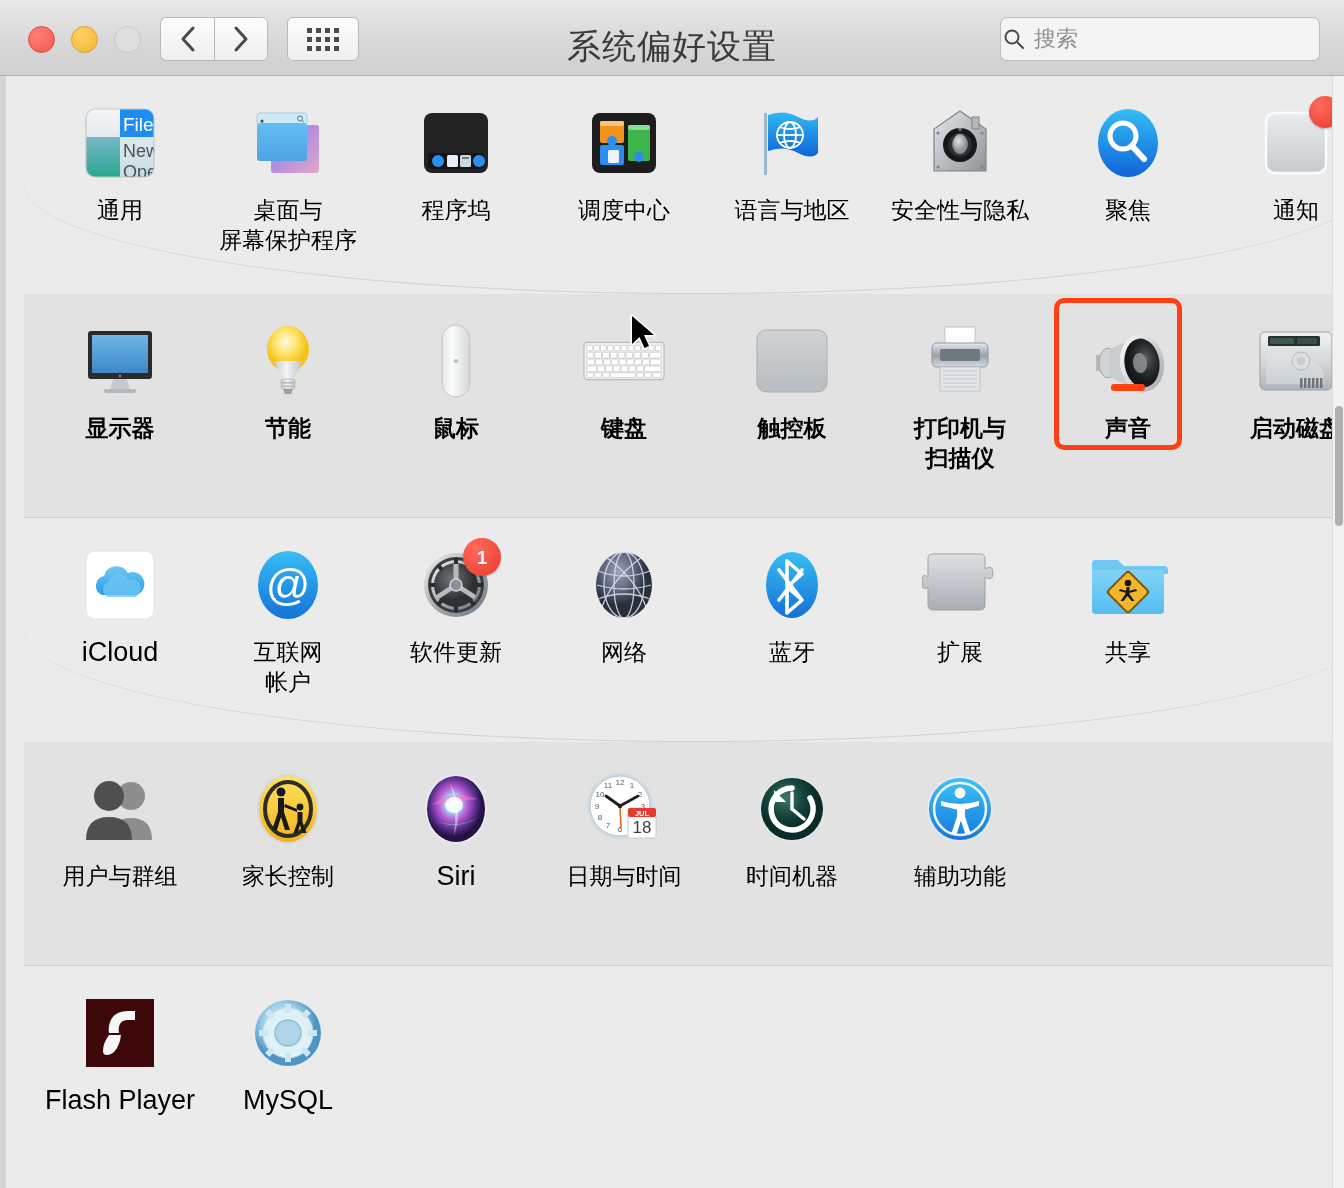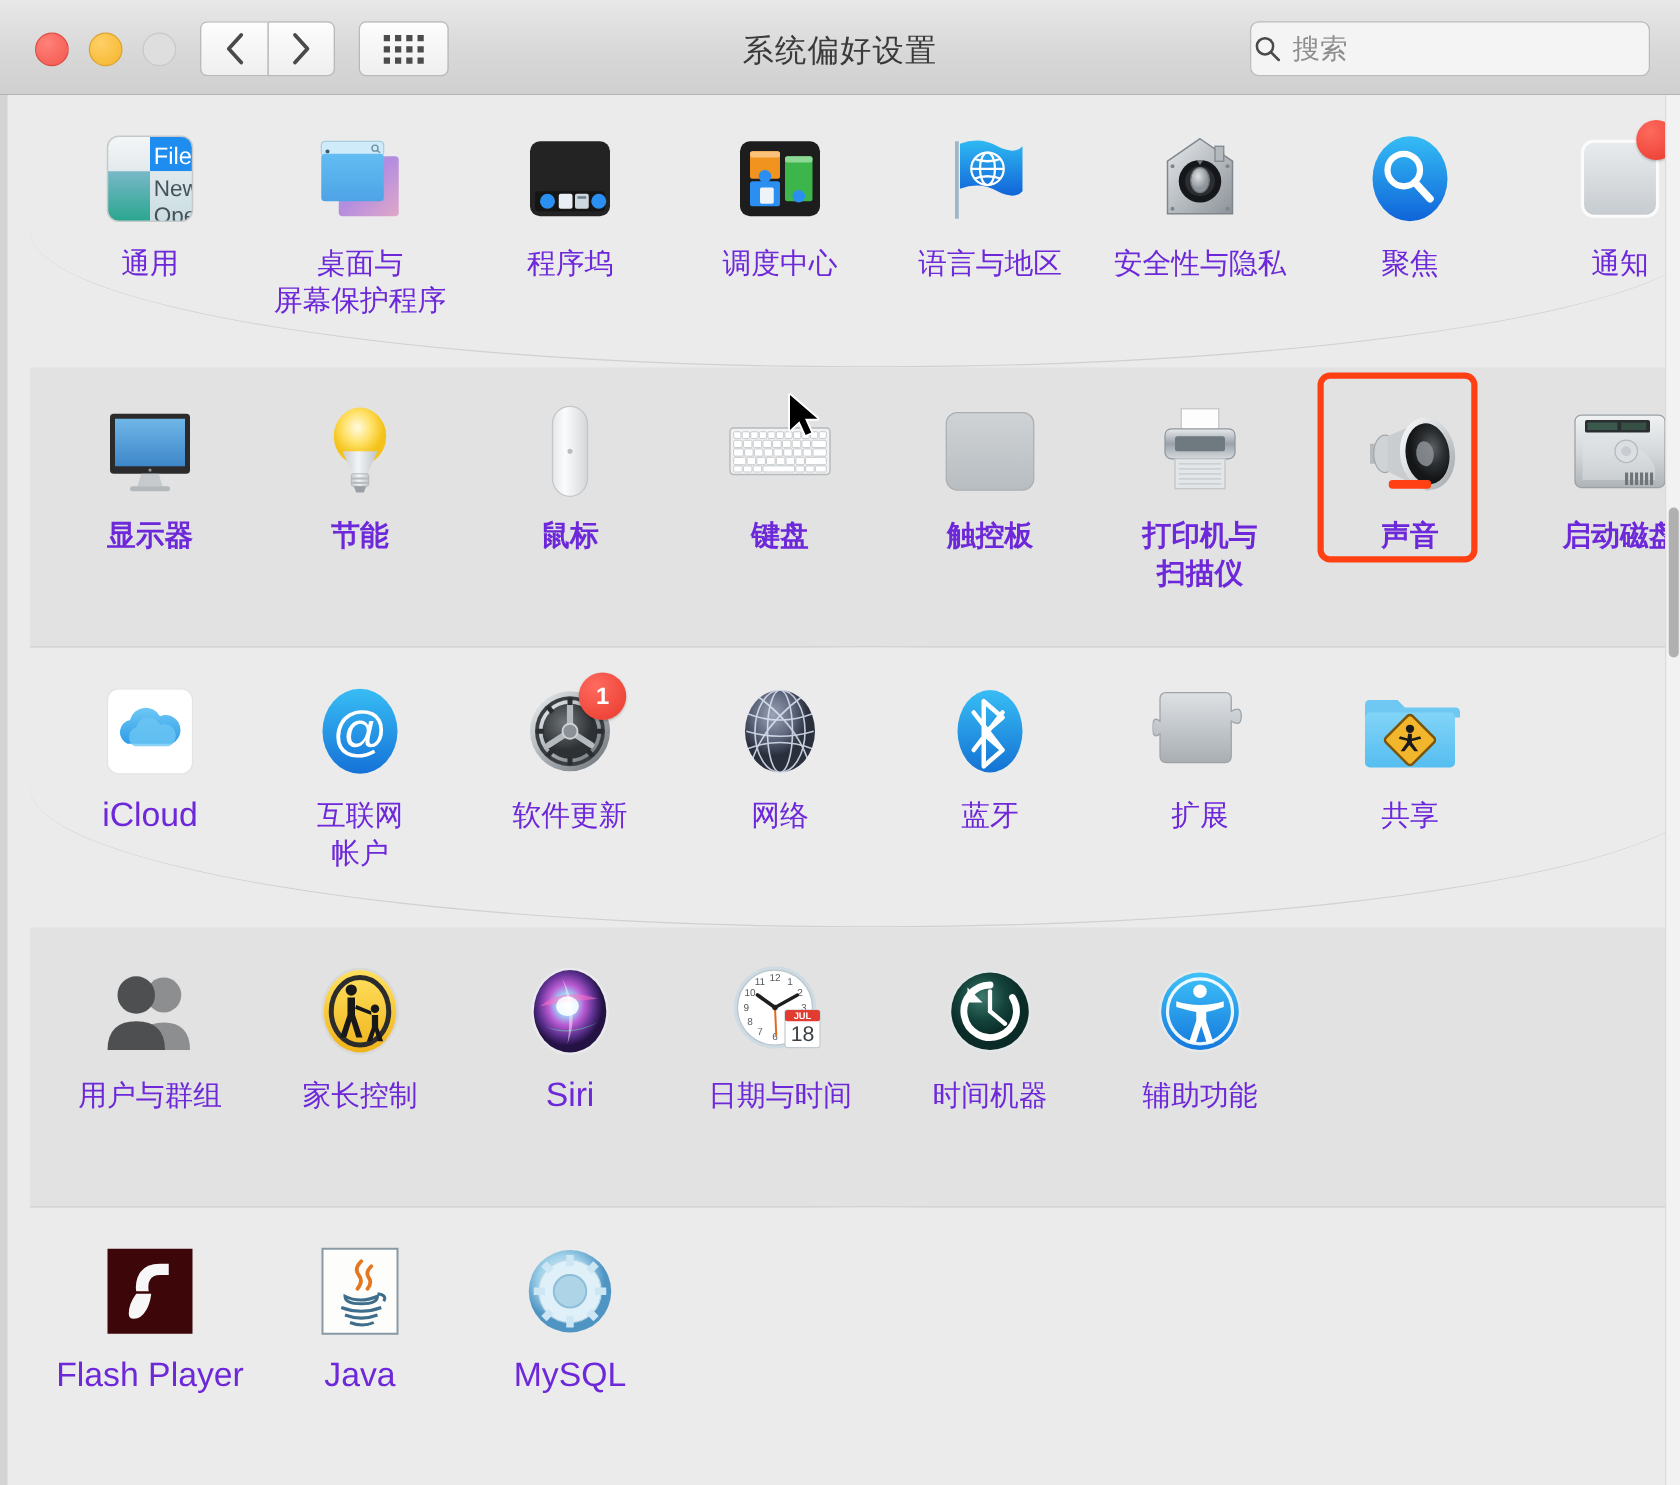--- a/index.html
+++ b/index.html
@@ -44,21 +44,21 @@
     background:linear-gradient(to bottom,#fdfdfd,#efefef);
     border:1px solid #b9b9b9;
     display:flex;align-items:center;justify-content:center;
     box-sizing:border-box;
   }
   .dots{display:grid;grid-template-columns:repeat(4,5px);grid-template-rows:repeat(3,5px);gap:4px;}
   .dots i{display:block;width:5px;height:5px;background:#4c4c4c;}
 
   .wintitle{
     position:absolute;left:0;right:0;top:24px;text-align:center;
-    font-size:25px;color:#3a3a3a;letter-spacing:1px;
+    font-size:34px;color:#3a3a3a;letter-spacing:1px;
   }
 
   .searchbox{
     position:absolute;right:24px;top:17px;
     width:320px;height:44px;border-radius:7px;
     background:#f4f4f4;border:1px solid #bcbcbc;
     box-sizing:border-box;display:flex;align-items:center;padding-left:2px;
   }
   .searchbox .sicon{width:22px;height:22px;flex:0 0 auto;margin-right:9px;}
   .searchbox .sph{font-size:22px;color:#8e8e8e;}
@@ -81,21 +81,21 @@
     display:flex;flex-direction:column;align-items:center;
     padding-top:26px;
   }
   .iconwrap{
     width:82px;height:82px;
     display:flex;align-items:center;justify-content:center;
     position:relative;
   }
   .label{
     margin-top:11px;text-align:center;
-    font-size:23px;color:#6d28d9;line-height:30px;
+    font-size:23px;color:#000000;line-height:30px;
     white-space:pre-line;
   }
   .label.latin{font-size:27px;}
 
   
   .cell.highlight::before{
     content:"";position:absolute;
     left:10px;top:4px;width:128px;height:152px;
     border:5px solid #ff4013;border-radius:10px;
     box-sizing:border-box;pointer-events:none;
@@ -915,39 +915,20 @@
           <div class="iconwrap">
             <svg width="76" height="76" viewBox="0 0 76 76">
               <rect x="4" y="4" width="68" height="68" fill="#3d0709"></rect>
               <path d="M46 16 q-14 0 -18 11 q-2 6 -1 11 h10 q-1 -6 1 -9 q2 -4 8 -4 h7 v-9 z
                        M27 40 q-6 8 -6 16 q0 4 4 4 q6 0 10 -7 q3 -5 4 -13 z" fill="#f7f7f7"></path>
             </svg>
           </div>
           <div class="label latin">Flash Player</div>
         </div>
 
-        <div class="cell">
-          <div class="iconwrap">
-            <svg width="72" height="76" viewBox="0 0 72 76">
-              <rect x="6" y="4" width="60" height="68" fill="#fdfdfb" stroke="#8a9aa5" stroke-width="1.6"></rect>
-              <g stroke="#e4761f" stroke-width="3" fill="none" stroke-linecap="round">
-                <path d="M37 14 q-6 6 -2 11 q4 5 -1 11"></path>
-                <path d="M45 18 q-5 5 -2 9 q3 4 -1 9"></path>
-              </g>
-              <g fill="none" stroke="#3f6e8c" stroke-width="2.4">
-                <path d="M24 42 q12 6 26 0 q0 6 -13 6 q-13 0 -13 -6z"></path>
-                <path d="M21 51 q16 6 32 0"></path>
-                <path d="M24 57 q13 5 26 0"></path>
-                <path d="M28 63 q10 4 19 0"></path>
-                <path d="M50 40 q8 1 5 6"></path>
-              </g>
-            </svg>
-          </div>
-          <div class="label latin">Java</div>
-        </div>
 
         <div class="cell">
           <div class="iconwrap">
             <svg width="76" height="76" viewBox="0 0 76 76">
               <defs>
                 <radialGradient id="myg" cx="42%" cy="36%">
                     <stop offset="0" stop-color="#eaf6fb"></stop>
                     <stop offset=".6" stop-color="#9fd0e8"></stop>
                     <stop offset="1" stop-color="#4f95c4"></stop>
                   </radialGradient>

